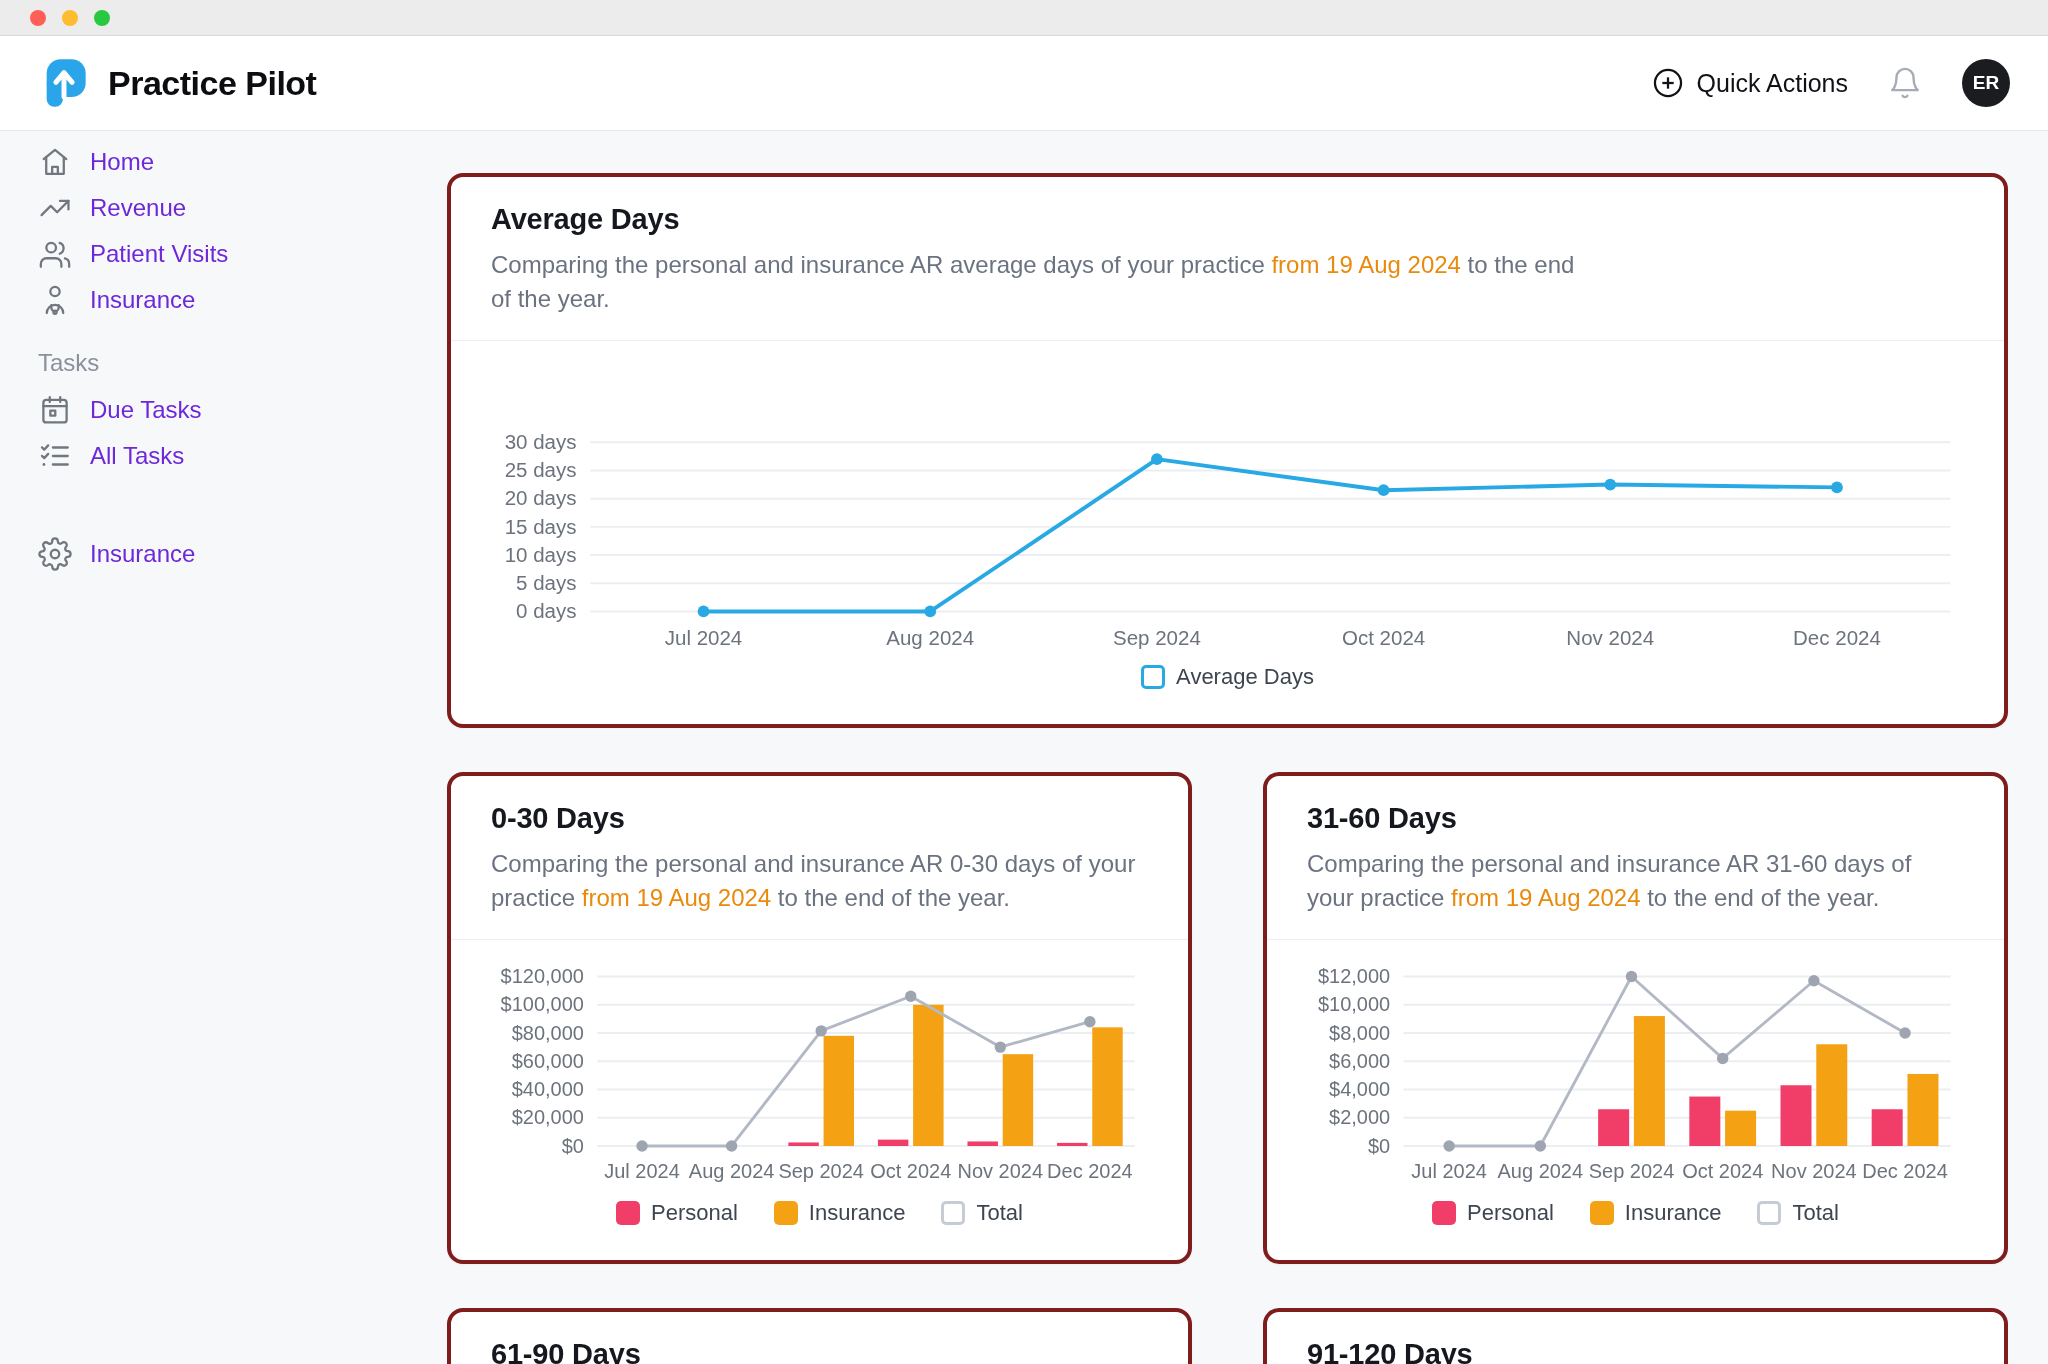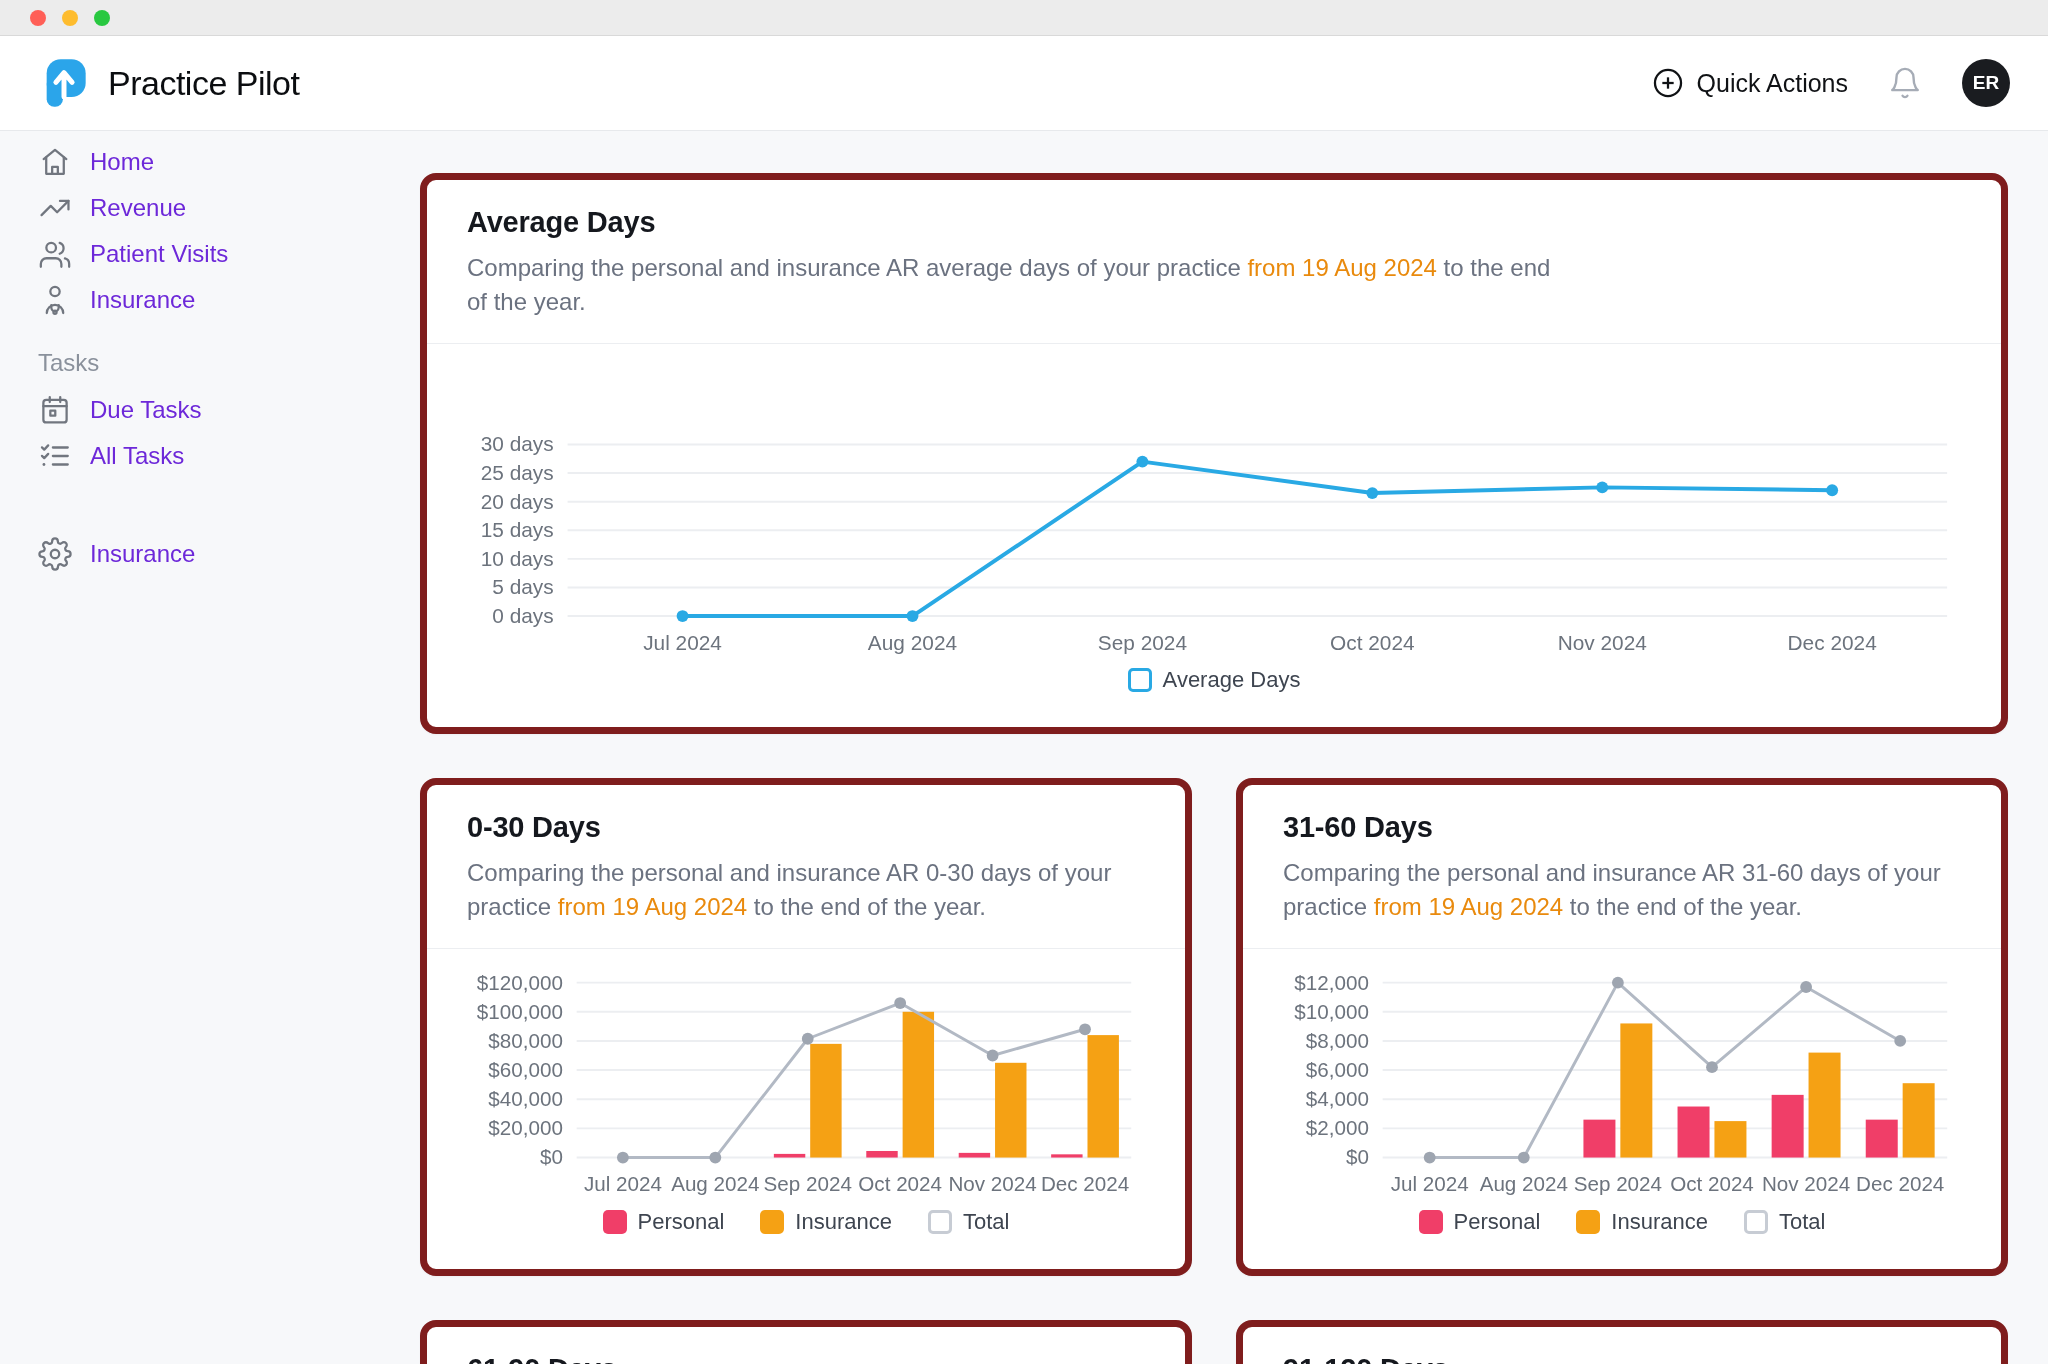--- a/index.html
+++ b/index.html
@@ -8,40 +8,40 @@
   .chrome { height:36px; background:#ECECEC; border-bottom:1px solid #D9D9D9;
             display:flex; align-items:center; padding-left:30px; gap:16px; }
   .light { width:16px; height:16px; border-radius:50%; display:inline-block; }
   .light.red { background:#FF5F57; }
   .light.yellow { background:#FEBC2E; }
   .light.green { background:#28C840; }
 
   header { height:95px; background:#fff; border-bottom:1px solid #E7E9EC;
            display:flex; align-items:center; justify-content:space-between; padding:0 38px; }
   .brand { display:flex; align-items:center; gap:18px; }
-  .brand-title { font-size:34px; font-weight:400; color:#0B0D10; letter-spacing:-0.5px; }
+  .brand-title { font-size:34px; font-weight:700; color:#0B0D10; letter-spacing:-0.5px; }
   .header-right { display:flex; align-items:center; gap:40px; }
   .quick-actions { display:flex; align-items:center; gap:12px; background:none; border:none;
                    font-family:inherit; font-size:25px; font-weight:400; color:#101215; cursor:pointer; }
   .bell-btn { background:none; border:none; cursor:pointer; display:flex; align-items:center; }
   .avatar { width:48px; height:48px; border-radius:50%; background:#1A1C20; color:#fff;
             font-size:19px; font-weight:700; display:flex; align-items:center; justify-content:center; }
 
   .content { display:flex; height:1233px; }
   nav.sidebar { width:392px; flex-shrink:0; padding:8px 26px 0 24px; }
   .side-item { display:flex; align-items:center; gap:18px; height:46px; padding:0 14px;
                border-radius:10px; font-size:24px; color:#6d28d9; cursor:pointer; }
   .side-item svg { flex-shrink:0; }
   .side-item.active { background:#EFF1F4; color:#1B86D3; font-weight:500; }
   .side-section { font-size:24px; color:#8A919C; margin:26px 0 10px 14px; }
   .side-gap { height:26px; }
 
   main { flex:1; padding:42px 40px 0 28px; overflow:hidden; }
-  .card { background:#fff; border:7px solid #7f1d1d; border-radius:16px;
-          box-shadow:0 1px 2px rgba(16,24,40,.04); }
+  .card { background:#fff; border:4px solid #7f1d1d; border-radius:16px;
+          box-shadow:0 1px 2px rgba(16,24,40,.04);margin-left:27px; }
   .card-head { padding:26px 40px 24px; }
   .card-head h2 { font-size:29px; font-weight:700; color:#15181E; margin-bottom:12px; letter-spacing:-0.2px; }
   .subtitle { font-size:24px; color:#6B7280; line-height:1.42; max-width:1100px; }
   .subtitle .accent { color:#E98A0D; }
   .divider { height:1px; background:#ECEEF1; }
   .chart-wrap { padding:0 40px 34px; }
   svg.chart { width:100%; display:block; }
   .tick { font:21px "Liberation Sans", sans-serif; fill:#6C737D; }
   .legend { display:flex; justify-content:center; align-items:center; gap:36px; padding-top:8px; }
   .legend-item { display:flex; align-items:center; gap:11px; font-size:22px; color:#3E4550; cursor:pointer; }

